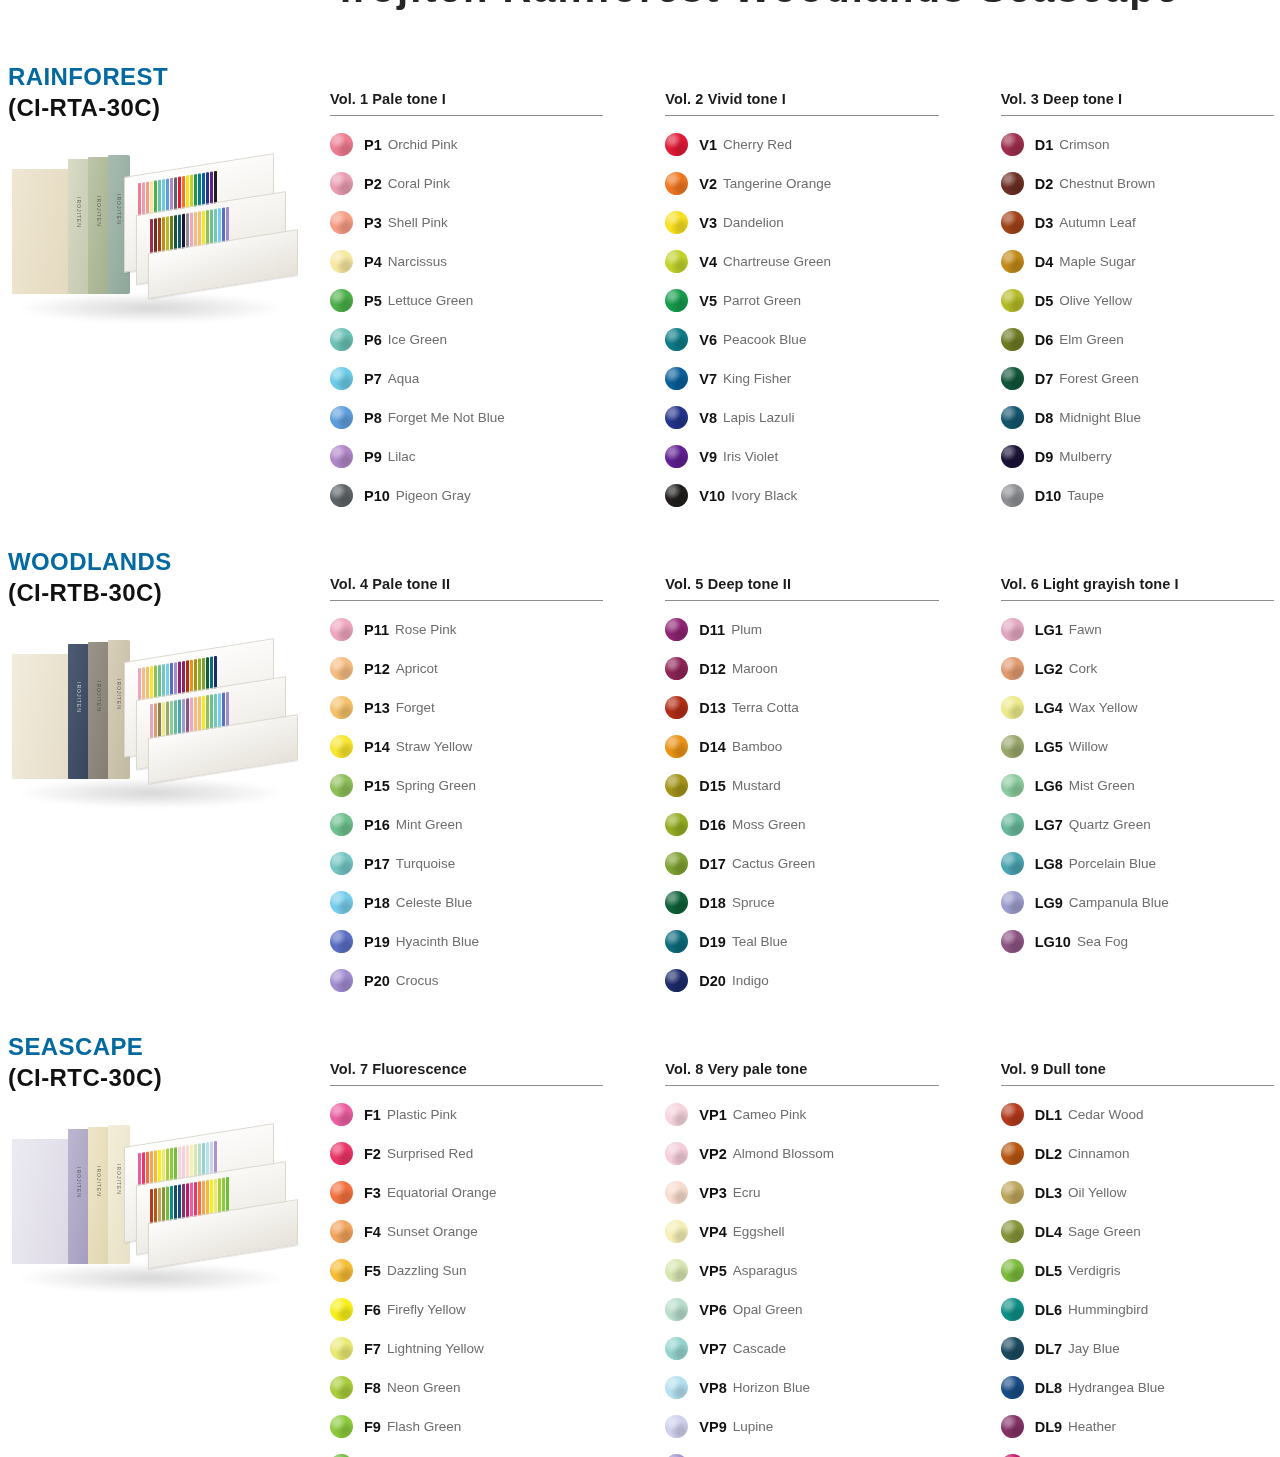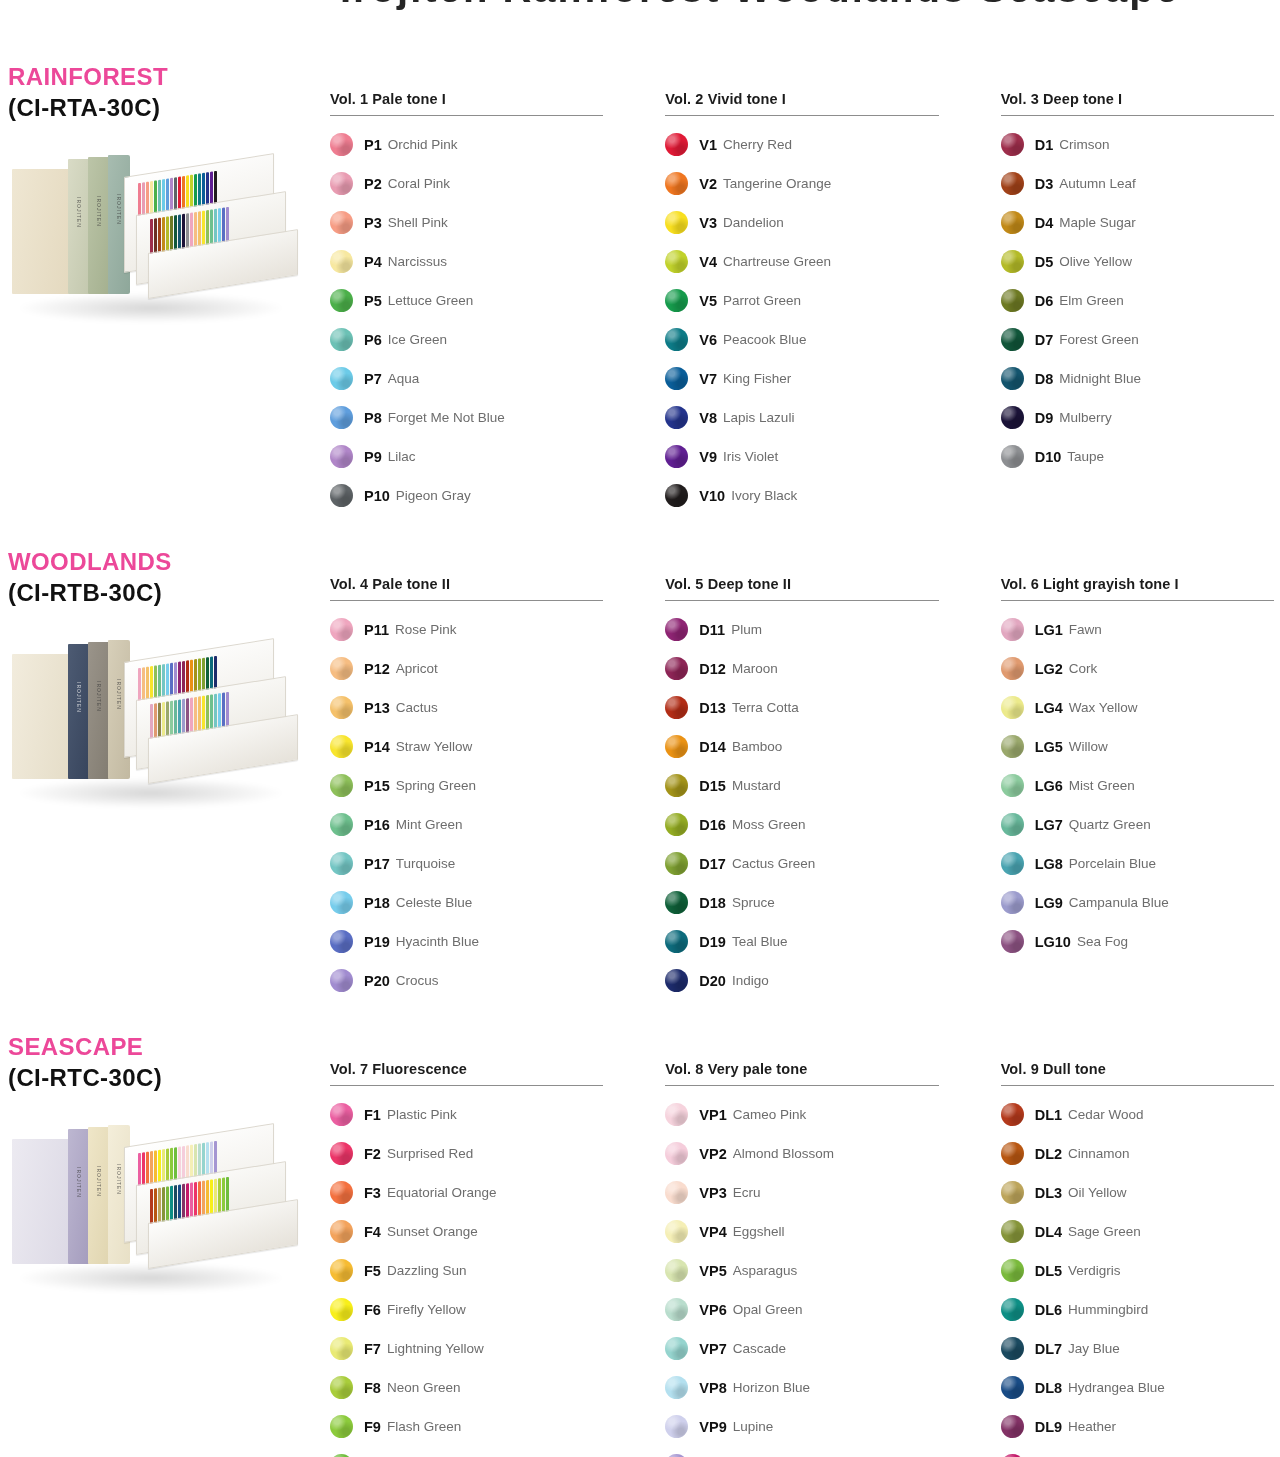--- a/index.html
+++ b/index.html
@@ -46,21 +46,21 @@
   .brand-panel {
     position: absolute;
     left: 8px;
     top: 10px;
     width: 310px;
   }
   .brand-title {
     font-size: 24px;
     font-weight: bold;
     letter-spacing: .4px;
-    color: #ec4899;
+    color: #0369a1;
     line-height: 1.28;
     margin: 0;
   }
   .brand-code {
     font-size: 24px;
     font-weight: bold;
     letter-spacing: .4px;
     color: #111;
     line-height: 1.28;
     margin: 0;
@@ -407,20 +407,27 @@
         <div id="s0v2">
             <div class="swatch-row">
               <div class="dot-wrap">
                 <div class="dot" style="background: rgb(158, 46, 76);"></div>
               </div>
               <span class="code">D1</span>
               <span class="cname">Crimson</span>
             </div>
             <div class="swatch-row">
               <div class="dot-wrap">
+                <div class="dot" style="background: rgb(108, 47, 36);"></div>
+              </div>
+              <span class="code">D2</span>
+              <span class="cname">Chestnut Brown</span>
+            </div>
+            <div class="swatch-row">
+              <div class="dot-wrap">
                 <div class="dot" style="background: rgb(161, 66, 25);"></div>
               </div>
               <span class="code">D3</span>
               <span class="cname">Autumn Leaf</span>
             </div>
             <div class="swatch-row">
               <div class="dot-wrap">
                 <div class="dot" style="background: rgb(194, 138, 24);"></div>
               </div>
               <span class="code">D4</span>
@@ -557,21 +564,21 @@
                 <div class="dot" style="background: rgb(246, 189, 130);"></div>
               </div>
               <span class="code">P12</span>
               <span class="cname">Apricot</span>
             </div>
             <div class="swatch-row">
               <div class="dot-wrap">
                 <div class="dot" style="background: rgb(245, 193, 106);"></div>
               </div>
               <span class="code">P13</span>
-              <span class="cname">Cactus</span>
+              <span class="cname">Forget</span>
             </div>
             <div class="swatch-row">
               <div class="dot-wrap">
                 <div class="dot" style="background: rgb(248, 229, 45);"></div>
               </div>
               <span class="code">P14</span>
               <span class="cname">Straw Yellow</span>
             </div>
             <div class="swatch-row">
               <div class="dot-wrap">

